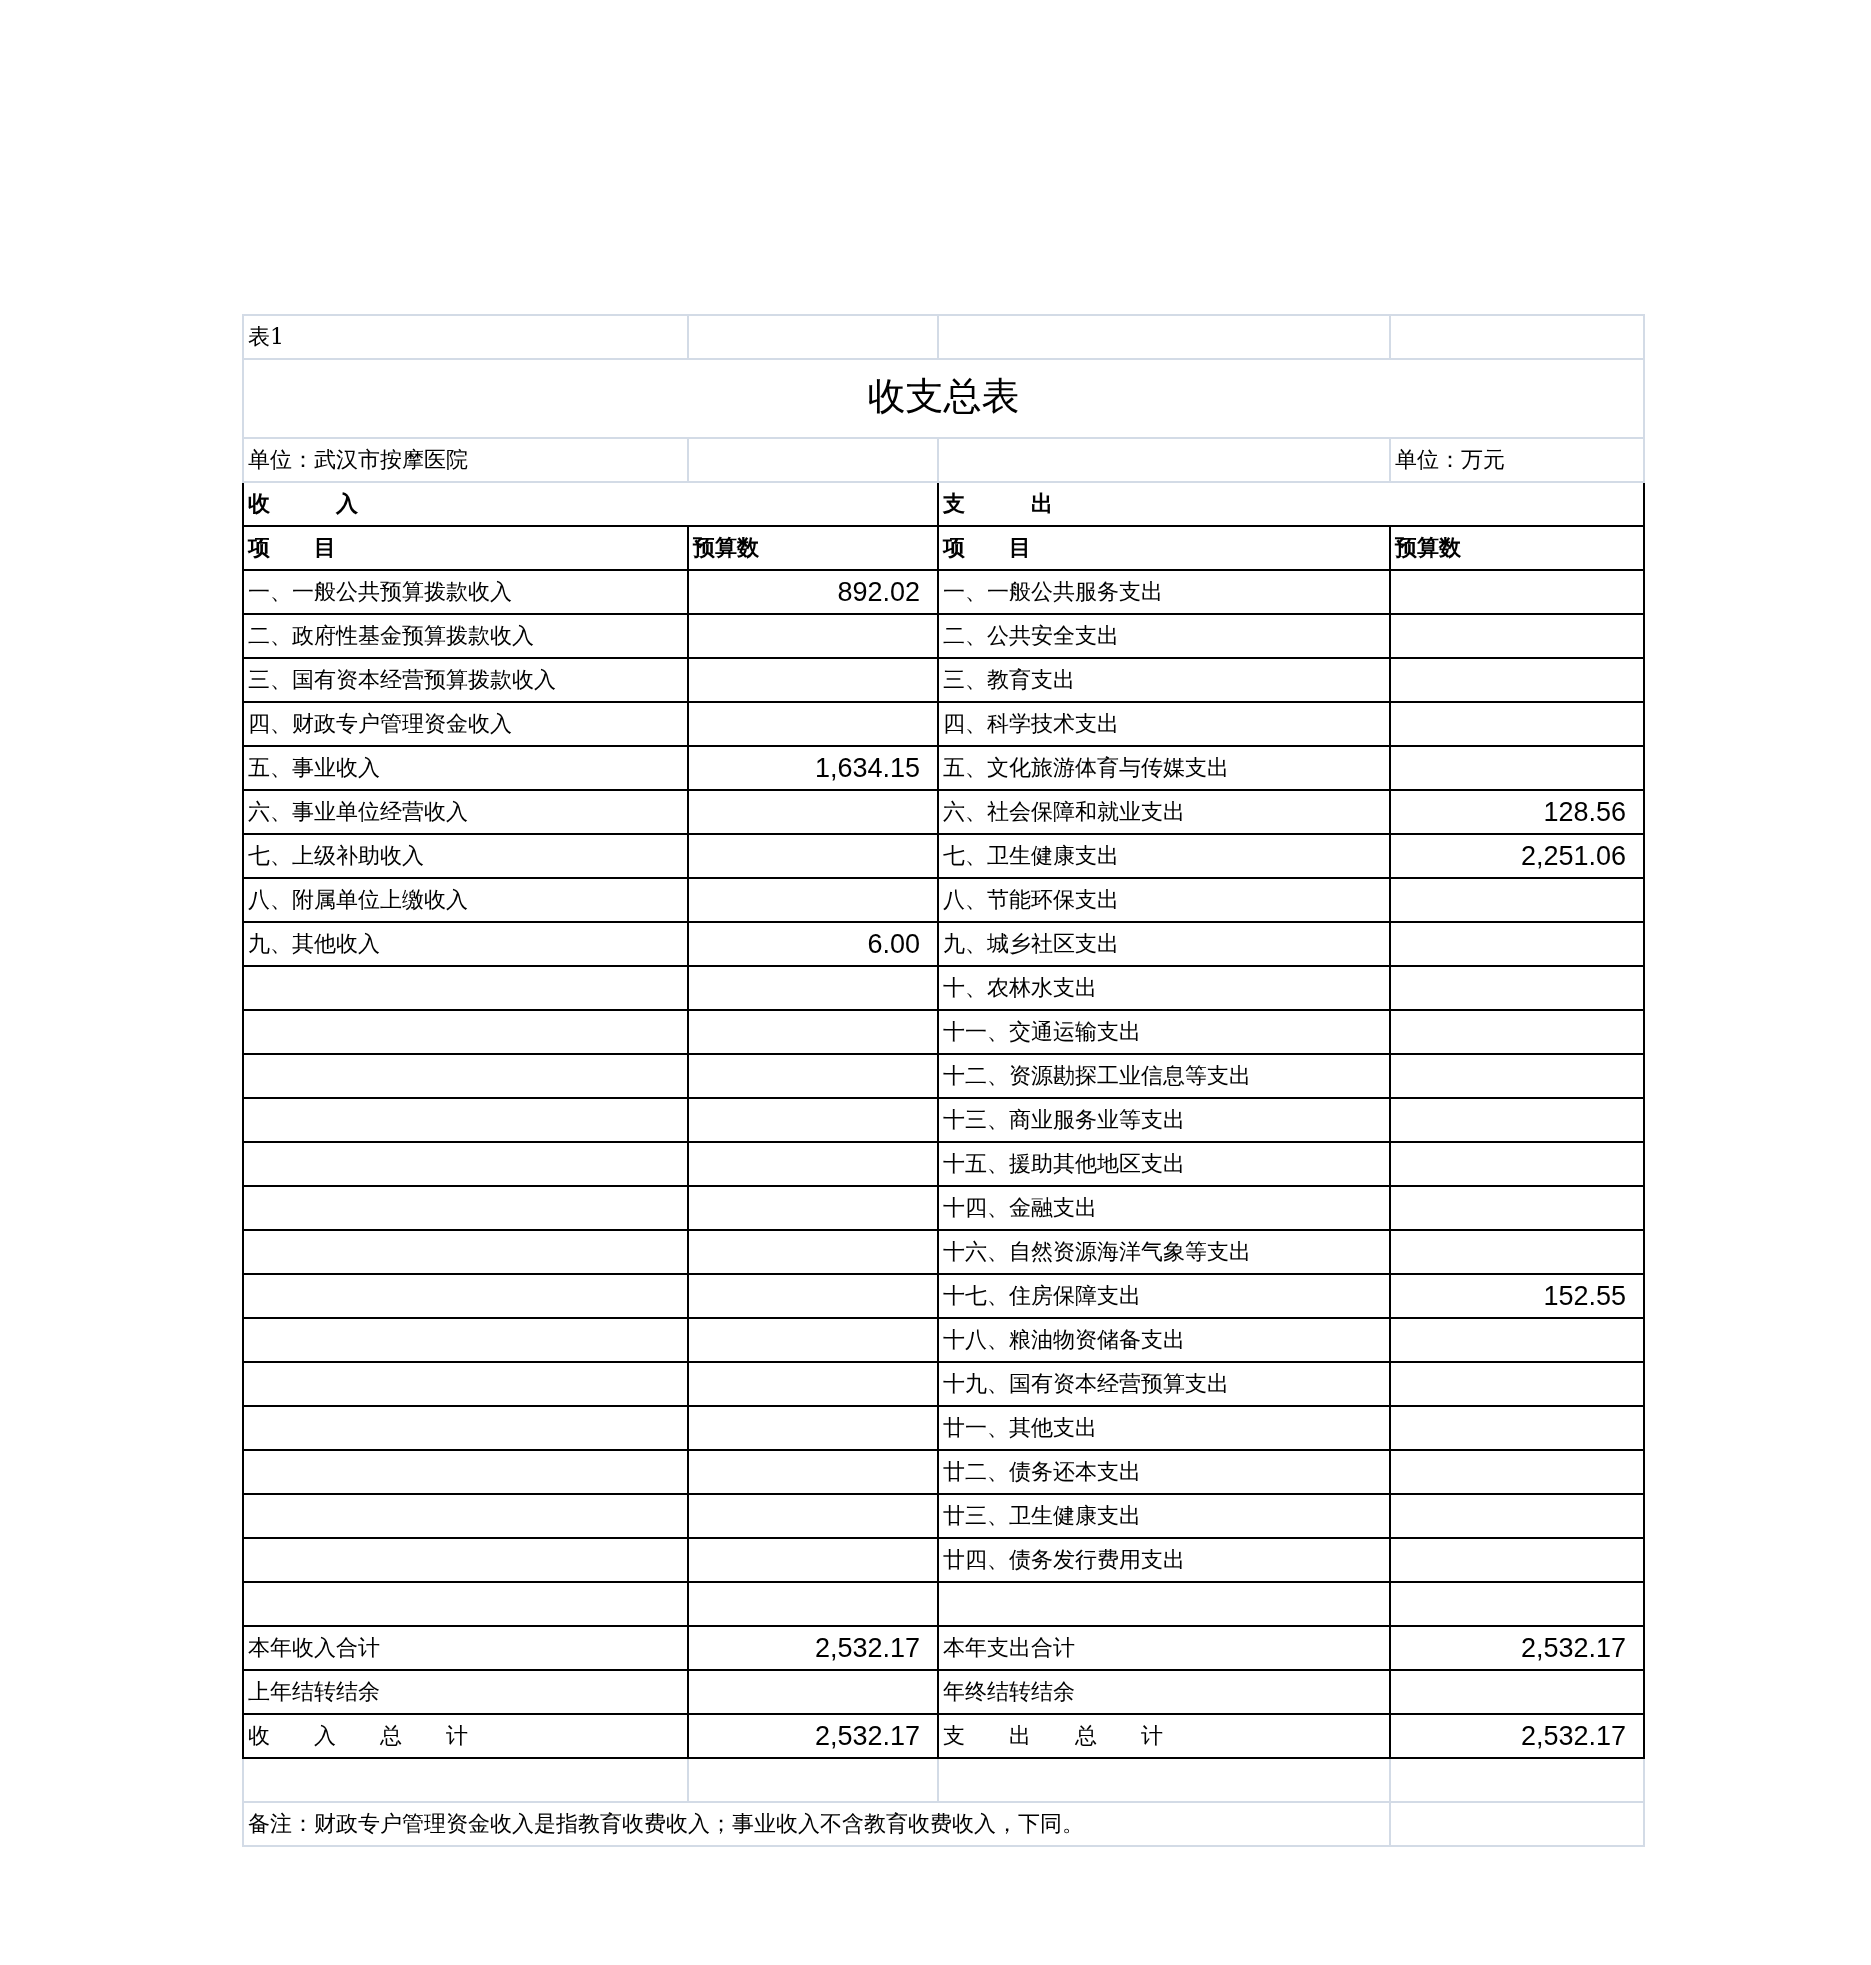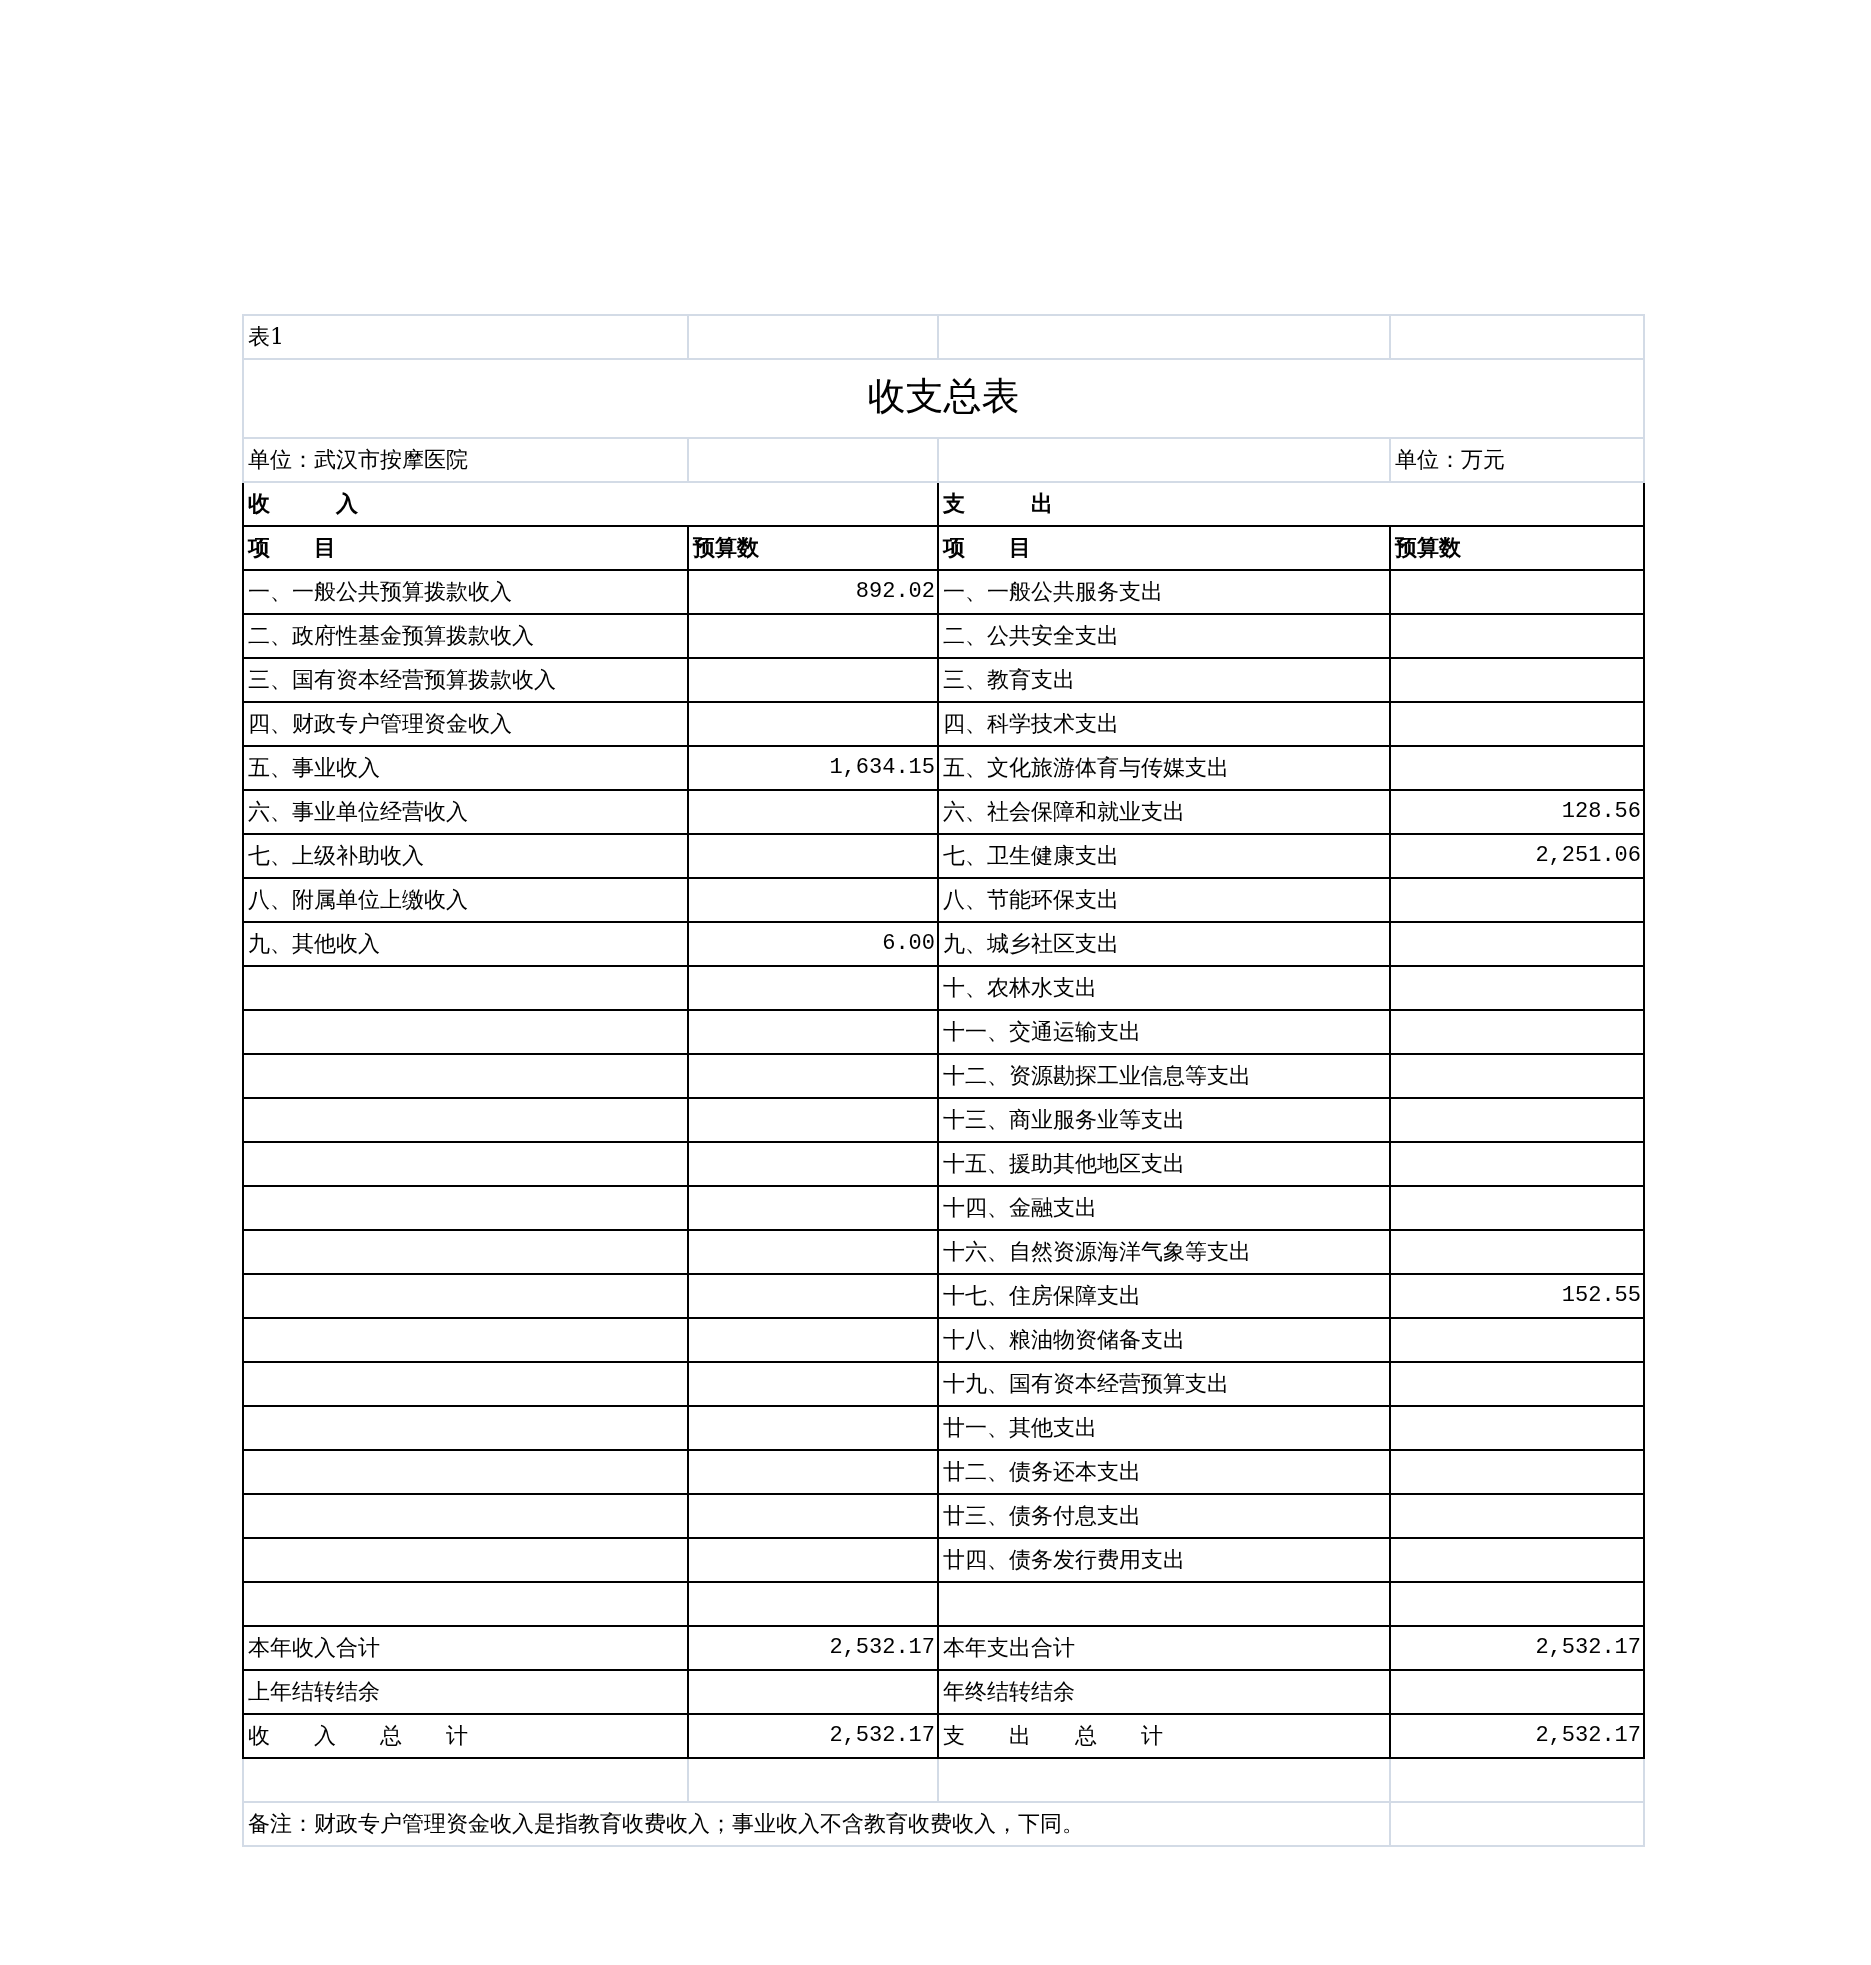--- a/index.html
+++ b/index.html
@@ -6,21 +6,21 @@
   body { width:1872px; height:2647px; position:relative; overflow:hidden;
          font-family:"DejaVu Serif","Liberation Serif",serif; color:#000; }
   .sheet { position:absolute; left:242px; top:314px; width:1557px; }
   table { border-collapse:collapse; table-layout:fixed; width:1400px; }
   col.c1 { width:445px; } col.c2 { width:250px; } col.c3 { width:452px; } col.c4 { width:254px; }
   td { height:44px; padding:0 3.9px; font-size:22px; line-height:1; white-space:nowrap; overflow:hidden; box-sizing:border-box; }
   .grid td { border:2.4px solid #d3dbe6; }
   .b td { border:2.8px solid #000; }
   .title td { height:79px; text-align:center; font-size:38px; font-family:Liberation Mono, monospace; }
   .hdr td { text-align:left; font-family:"DejaVu Sans","Liberation Sans",sans-serif; font-weight:bold; }
-  .num { text-align:right; font-family:Liberation Mono, monospace; font-size:22px; padding-right:2px; }
+  .num { text-align:right; font-family:Liberation Sans, sans-serif; font-size:27px; padding-right:17px; }
   .unit-right { text-align:left;margin-left:36px; }
 </style>
 </head>
 <body>
 
 <div class="sheet">
   <table>
     <colgroup>
         <col class="c1">
         <col class="c2">
@@ -175,21 +175,21 @@
         </tr>
         <tr class="b">
           <td></td>
           <td class="num"></td>
           <td>廿二、债务还本支出</td>
           <td class="num"></td>
         </tr>
         <tr class="b">
           <td></td>
           <td class="num"></td>
-          <td>廿三、债务付息支出</td>
+          <td>廿三、卫生健康支出</td>
           <td class="num"></td>
         </tr>
         <tr class="b">
           <td></td>
           <td class="num"></td>
           <td>廿四、债务发行费用支出</td>
           <td class="num"></td>
         </tr>
         <tr class="b">
           <td></td>

